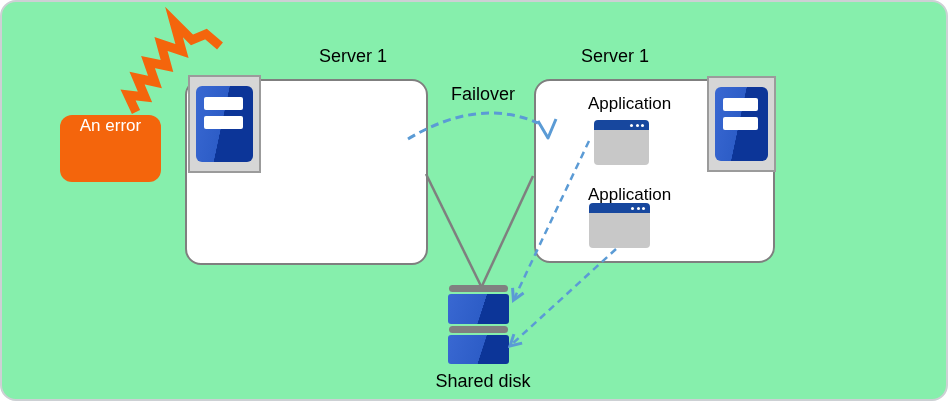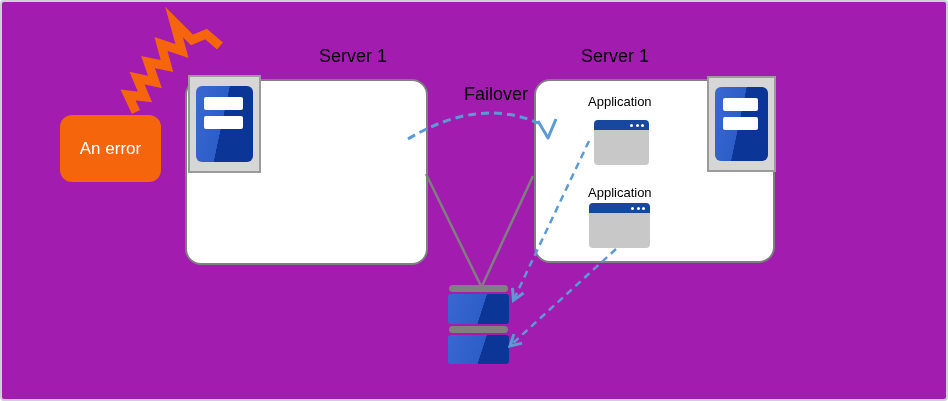--- a/index.html
+++ b/index.html
@@ -1,46 +1,46 @@
 <!DOCTYPE html>
 <html><head>
 <meta charset="utf-8">
 <style>
   html,body { margin:0; padding:0; background:#ffffff; }
   .canvas {
     position:relative; width:948px; height:401px;
-    background:#a21caf; border:2px solid #cdd0d4; border-radius:4px;
+    background:#86efac; border:2px solid #cdd0d4; border-radius:16px;
     box-sizing:border-box; overflow:hidden;
     font-family:"Liberation Sans", sans-serif; color:#000;
   }
 
   
   .server-box {
     position:absolute; border:2.5px solid #7f7f7f; border-radius:16px;
     background:#ffffff; box-sizing:border-box; z-index:1;
   }
   #server1-box { left:183px; top:77px; width:243px; height:186px; }
   #server2-box { left:532px; top:77px; width:241px; height:184px; }
 
   
   .diagram-label { position:absolute; font-size:18px; text-align:center; z-index:3; white-space:nowrap; }
   #server1-label { left:276px; top:44px; width:150px; }
   #server2-label { left:538px; top:44px; width:150px; }
-  #failover-label { left:419px; top:82px; width:150px;text-align:center; }
+  #failover-label { left:406px; top:82px; width:150px;text-align:center; }
   #shared-disk-label { left:406px; top:369px; width:150px; }
-  .app-label { position:absolute; font-size:13px; z-index:3; white-space:nowrap; }
+  .app-label { position:absolute; font-size:17px; z-index:3; white-space:nowrap; }
   #app-label-1 { left:586px; top:92px; }
   #app-label-2 { left:586px; top:183px; }
 
   
   .error-callout {
     position:absolute; left:58px; top:113px; width:101px; height:67px;
     background:#f4650c; border-radius:12px; color:#ffffff;
     font-size:17px; line-height:22px; text-align:center;
-    display:flex; flex-direction:column; justify-content:center;
+    display:flex; flex-direction:row; justify-content:center;
     z-index:2;
   }
 
   
   .server-icon {
     position:absolute; background:#d6d6d6; border:2px solid #9b9b9b;
     box-sizing:border-box; z-index:3;
   }
   #server1-icon { left:186px; top:73px; width:73px; height:98px; }
   #server2-icon { left:705px; top:74px; width:69px; height:96px; }
@@ -132,20 +132,21 @@
   <div class="error-callout">
     <span>An error</span>
   </div>
 
   <div class="disk">
     <div class="disk-cap"></div>
     <div class="disk-block disk-block-1"></div>
     <div class="disk-divider"></div>
     <div class="disk-block disk-block-2"></div>
   </div>
+  <div class="diagram-label" id="shared-disk-label">Shared disk</div>
 
   <svg id="line-overlay" width="948" height="401" viewBox="0 0 948 401">
     <defs>
       <marker id="openArrow" viewBox="0 0 12 12" refX="9" refY="6" markerWidth="6.5" markerHeight="6.5" orient="auto-start-reverse">
         <path d="M2 1.5 L10 6 L2 10.5" fill="none" stroke="#5b9bd5" stroke-width="2.2"></path>
       </marker>
     </defs>
 
     <polyline points="134,110 126,93 143,95 135,76 153,80 146,60 165,64 159,42 180,49 172,20 190,38 204,32 218,44" fill="none" stroke="#f4650c" stroke-width="9" stroke-linejoin="miter" stroke-miterlimit="8" stroke-linecap="butt"></polyline>
 

